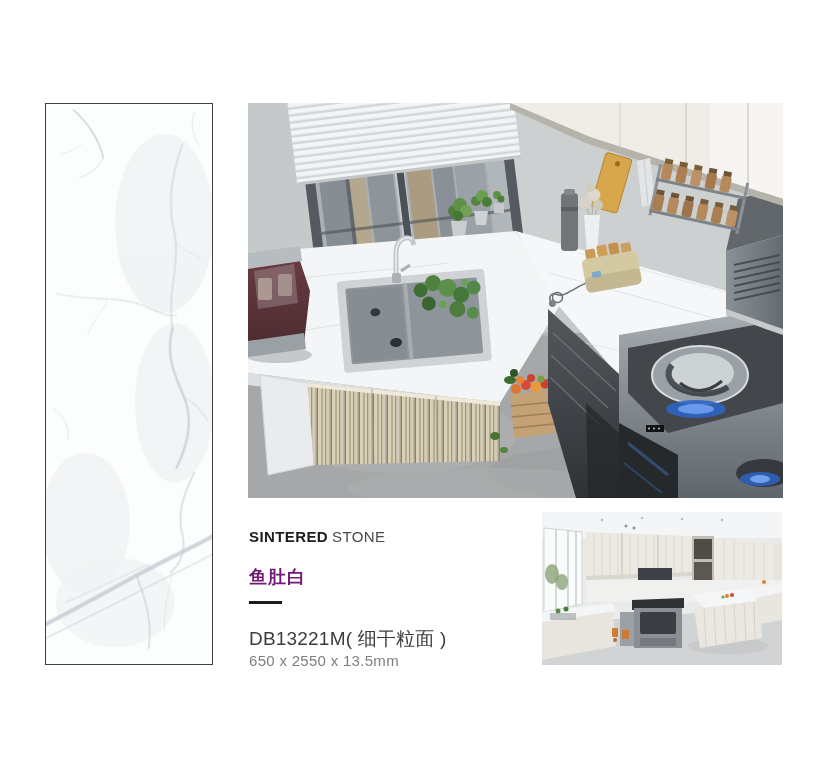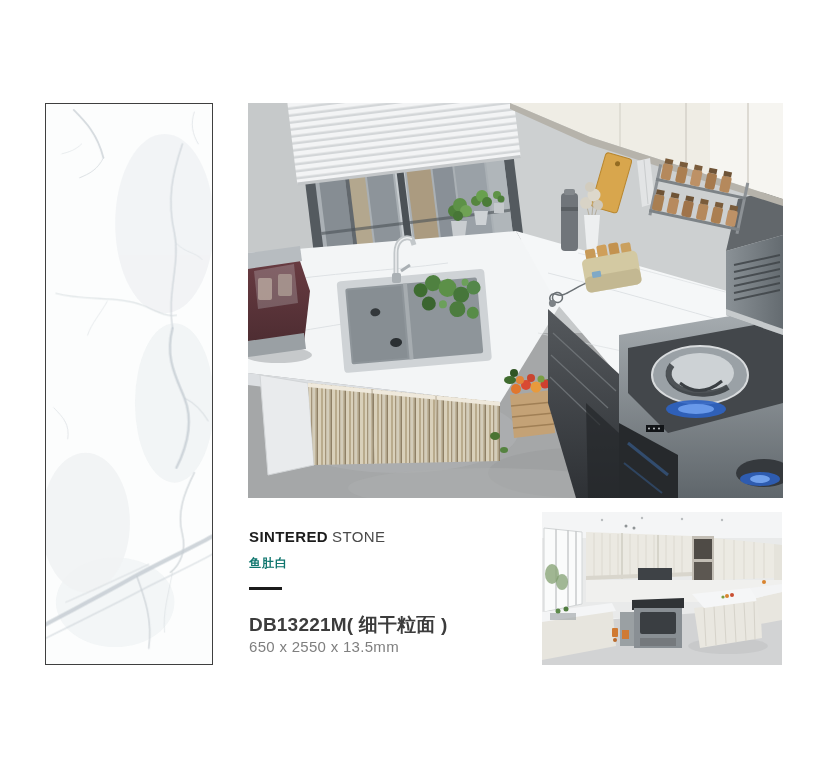--- a/index.html
+++ b/index.html
@@ -12,23 +12,23 @@
   .main-photo{position:absolute;left:248px;top:103px;width:535px;height:395px;overflow:hidden;}
   .main-photo svg{display:block;width:535px;height:395px;}
 
   .small-photo{position:absolute;left:542px;top:512px;width:240px;height:153px;overflow:hidden;}
   .small-photo svg{display:block;width:240px;height:153px;}
 
   .info{position:absolute;left:249px;top:528px;width:280px;}
   .brand-line{font-size:15px;line-height:17px;letter-spacing:.4px;color:#1c1c1c;}
   .brand-bold{font-weight:800;}
   .brand-light{font-weight:400;color:#4a4a4a;margin-left:4px;}
-  .product-name{margin-top:8px;font-size:12px;line-height:20px;font-weight:800;color:#0f766e;letter-spacing:1px;}
+  .product-name{margin-top:22px;font-size:18px;line-height:20px;font-weight:800;color:#701a75;letter-spacing:1px;}
   .divider{margin-top:14px;width:33px;height:3px;background:#1b1b1b;}
-  .model{margin-top:24px;font-size:19px;line-height:21px;font-weight:700;color:#3c3c3c;letter-spacing:.2px;}
+  .model{margin-top:24px;font-size:19px;line-height:21px;font-weight:400;color:#3c3c3c;letter-spacing:.2px;}
   .dims{margin-top:3px;font-size:15px;line-height:18px;font-weight:400;color:#7f7f7f;letter-spacing:.3px;}
 
   .watermark{position:absolute;left:652px;top:737px;width:126px;height:26px;opacity:.05;filter:blur(1px);pointer-events:none;}
   .watermark .wm1{position:absolute;left:0;top:0;width:90px;height:14px;border-radius:7px;background:#8a8a8a;}
   .watermark .wm2{position:absolute;left:34px;top:15px;width:80px;height:9px;border-radius:4px;background:#9a9a9a;}
 </style>
 </head>
 <body>
 
 <div class="canvas">

